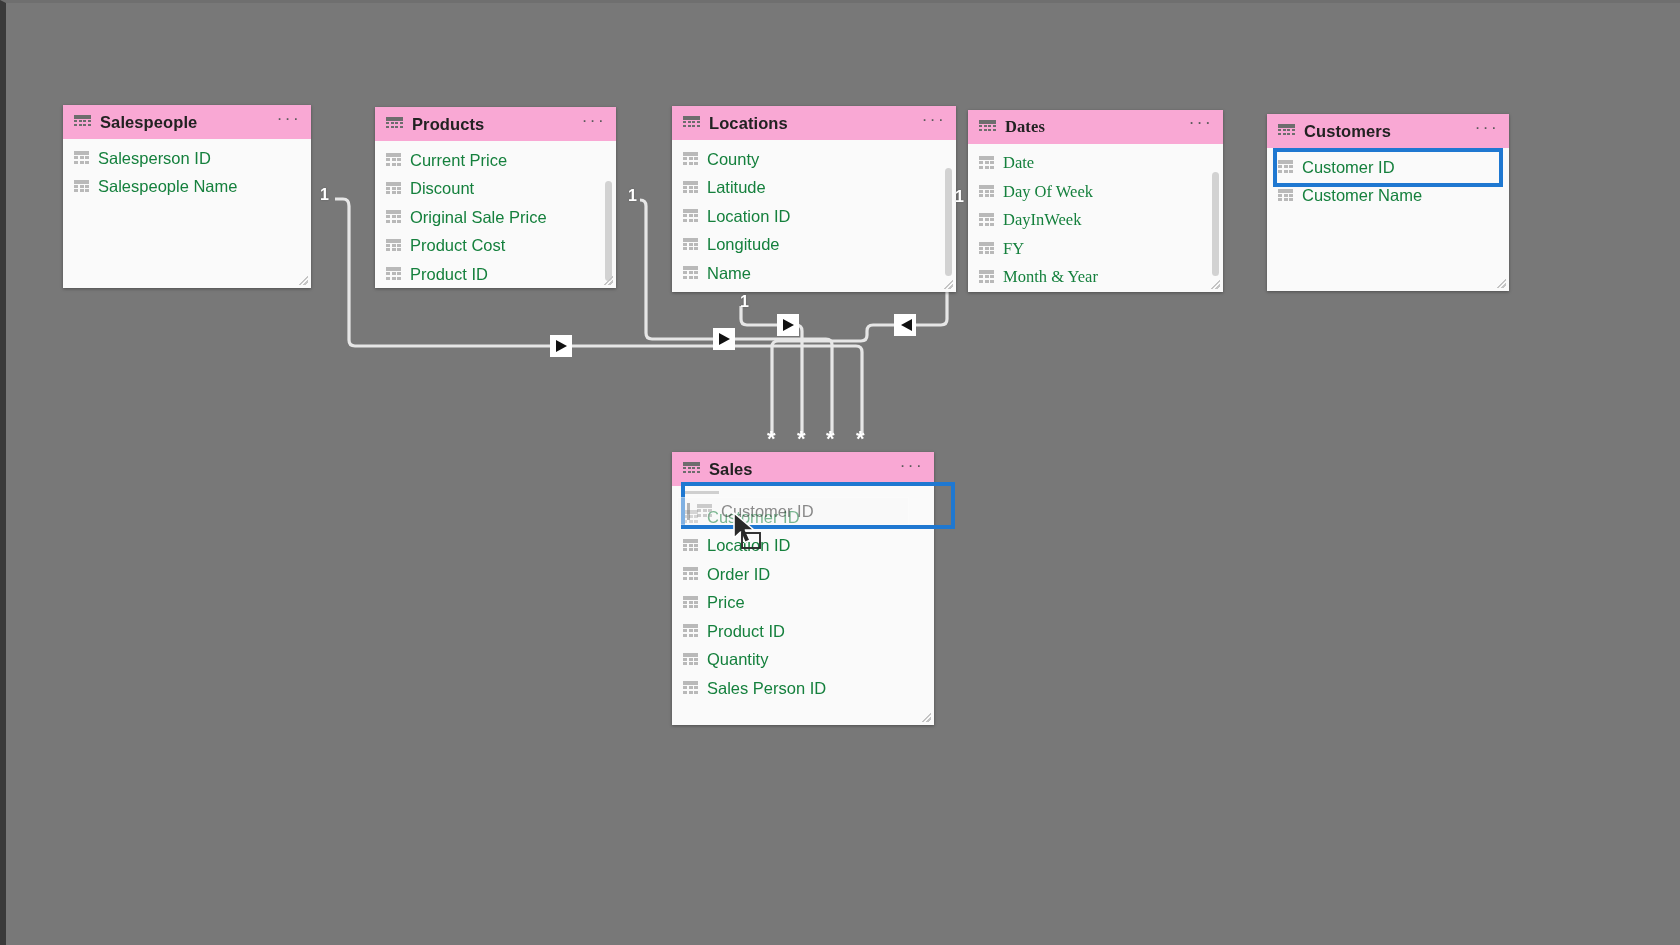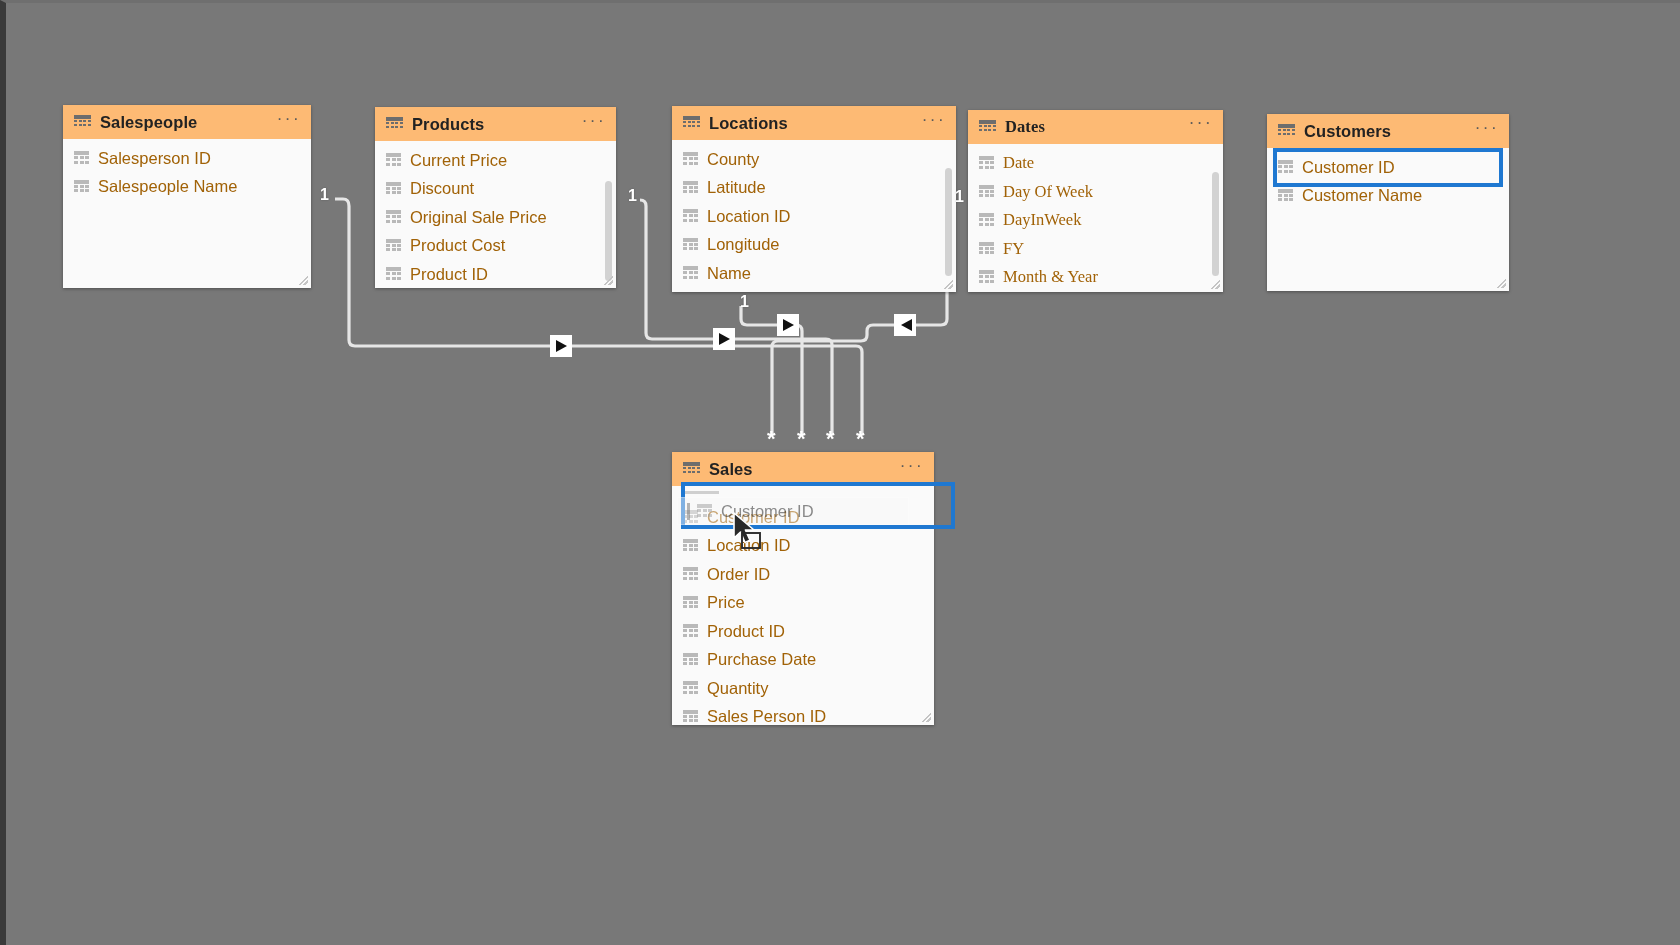--- a/index.html
+++ b/index.html
@@ -34,21 +34,21 @@
   .tbl {
     position: absolute;
     background: #fafafa;
     box-shadow: 0 1px 3px rgba(0,0,0,.35);
     display: flex;
     flex-direction: column;
     overflow: hidden;
   }
   .tbl-head {
     height: 34px;
-    background: #fdba74;
+    background: #f9a8d4;
     display: flex;
     align-items: center;
     padding: 0 10px 0 11px;
     flex: 0 0 34px;
   }
   .tbl-title {
     font-size: 16.5px;
     font-weight: bold;
     color: #222;
     margin-left: 9px;
@@ -71,21 +71,21 @@
   }
   .fld {
     height: 28.5px;
     display: flex;
     align-items: center;
     padding-left: 11px;
     white-space: nowrap;
   }
   .fld-name {
     font-size: 16.5px;
-    color: #a16207;
+    color: #15803d;
     margin-left: 9px;
   }
 
   
   .gico {
     display: inline-block;
     width: 15px; height: 14px;
     position: relative;
     flex: 0 0 15px;
   }
@@ -638,32 +638,20 @@
           <div class="fld">
             <span class="gico">
               <i class="bar"></i>
               <i class="c c1"></i>
               <i class="c c2"></i>
               <i class="c c3"></i>
               <i class="c c4"></i>
               <i class="c c5"></i>
               <i class="c c6"></i>
             </span>
-            <span class="fld-name">Purchase Date</span>
-          </div>
-          <div class="fld">
-            <span class="gico">
-              <i class="bar"></i>
-              <i class="c c1"></i>
-              <i class="c c2"></i>
-              <i class="c c3"></i>
-              <i class="c c4"></i>
-              <i class="c c5"></i>
-              <i class="c c6"></i>
-            </span>
             <span class="fld-name">Quantity</span>
           </div>
           <div class="fld">
             <span class="gico">
               <i class="bar"></i>
               <i class="c c1"></i>
               <i class="c c2"></i>
               <i class="c c3"></i>
               <i class="c c4"></i>
               <i class="c c5"></i>

